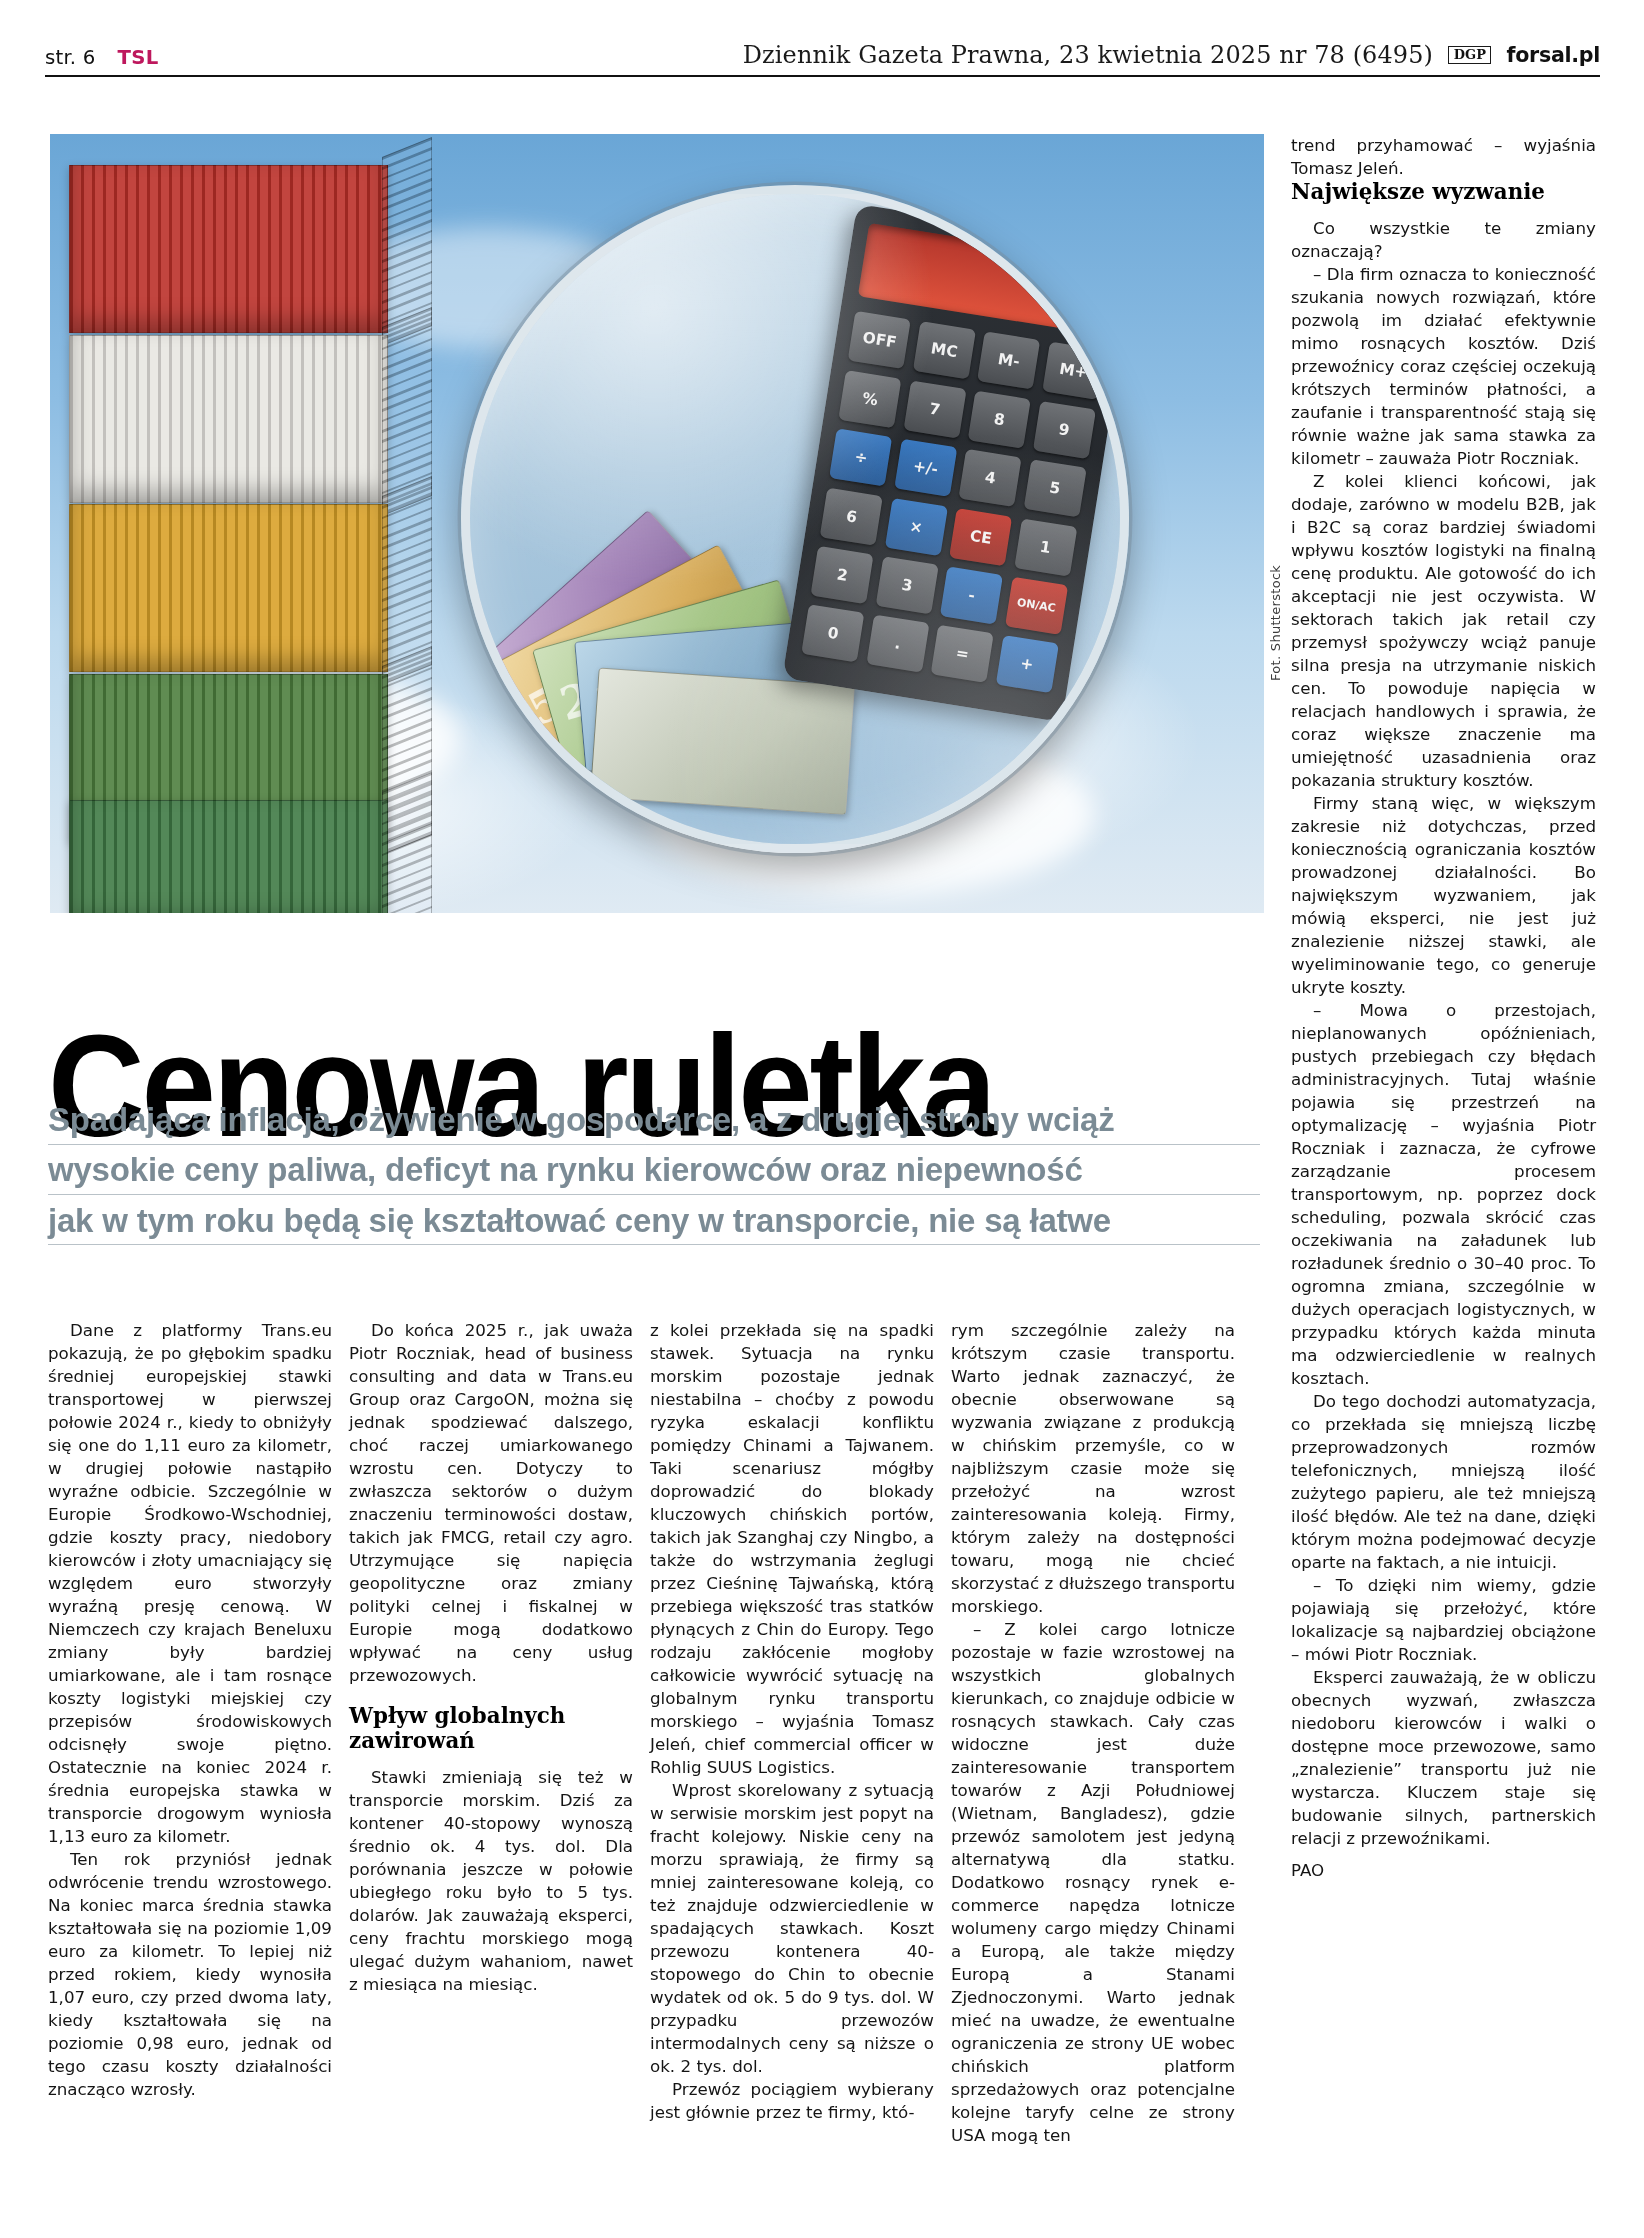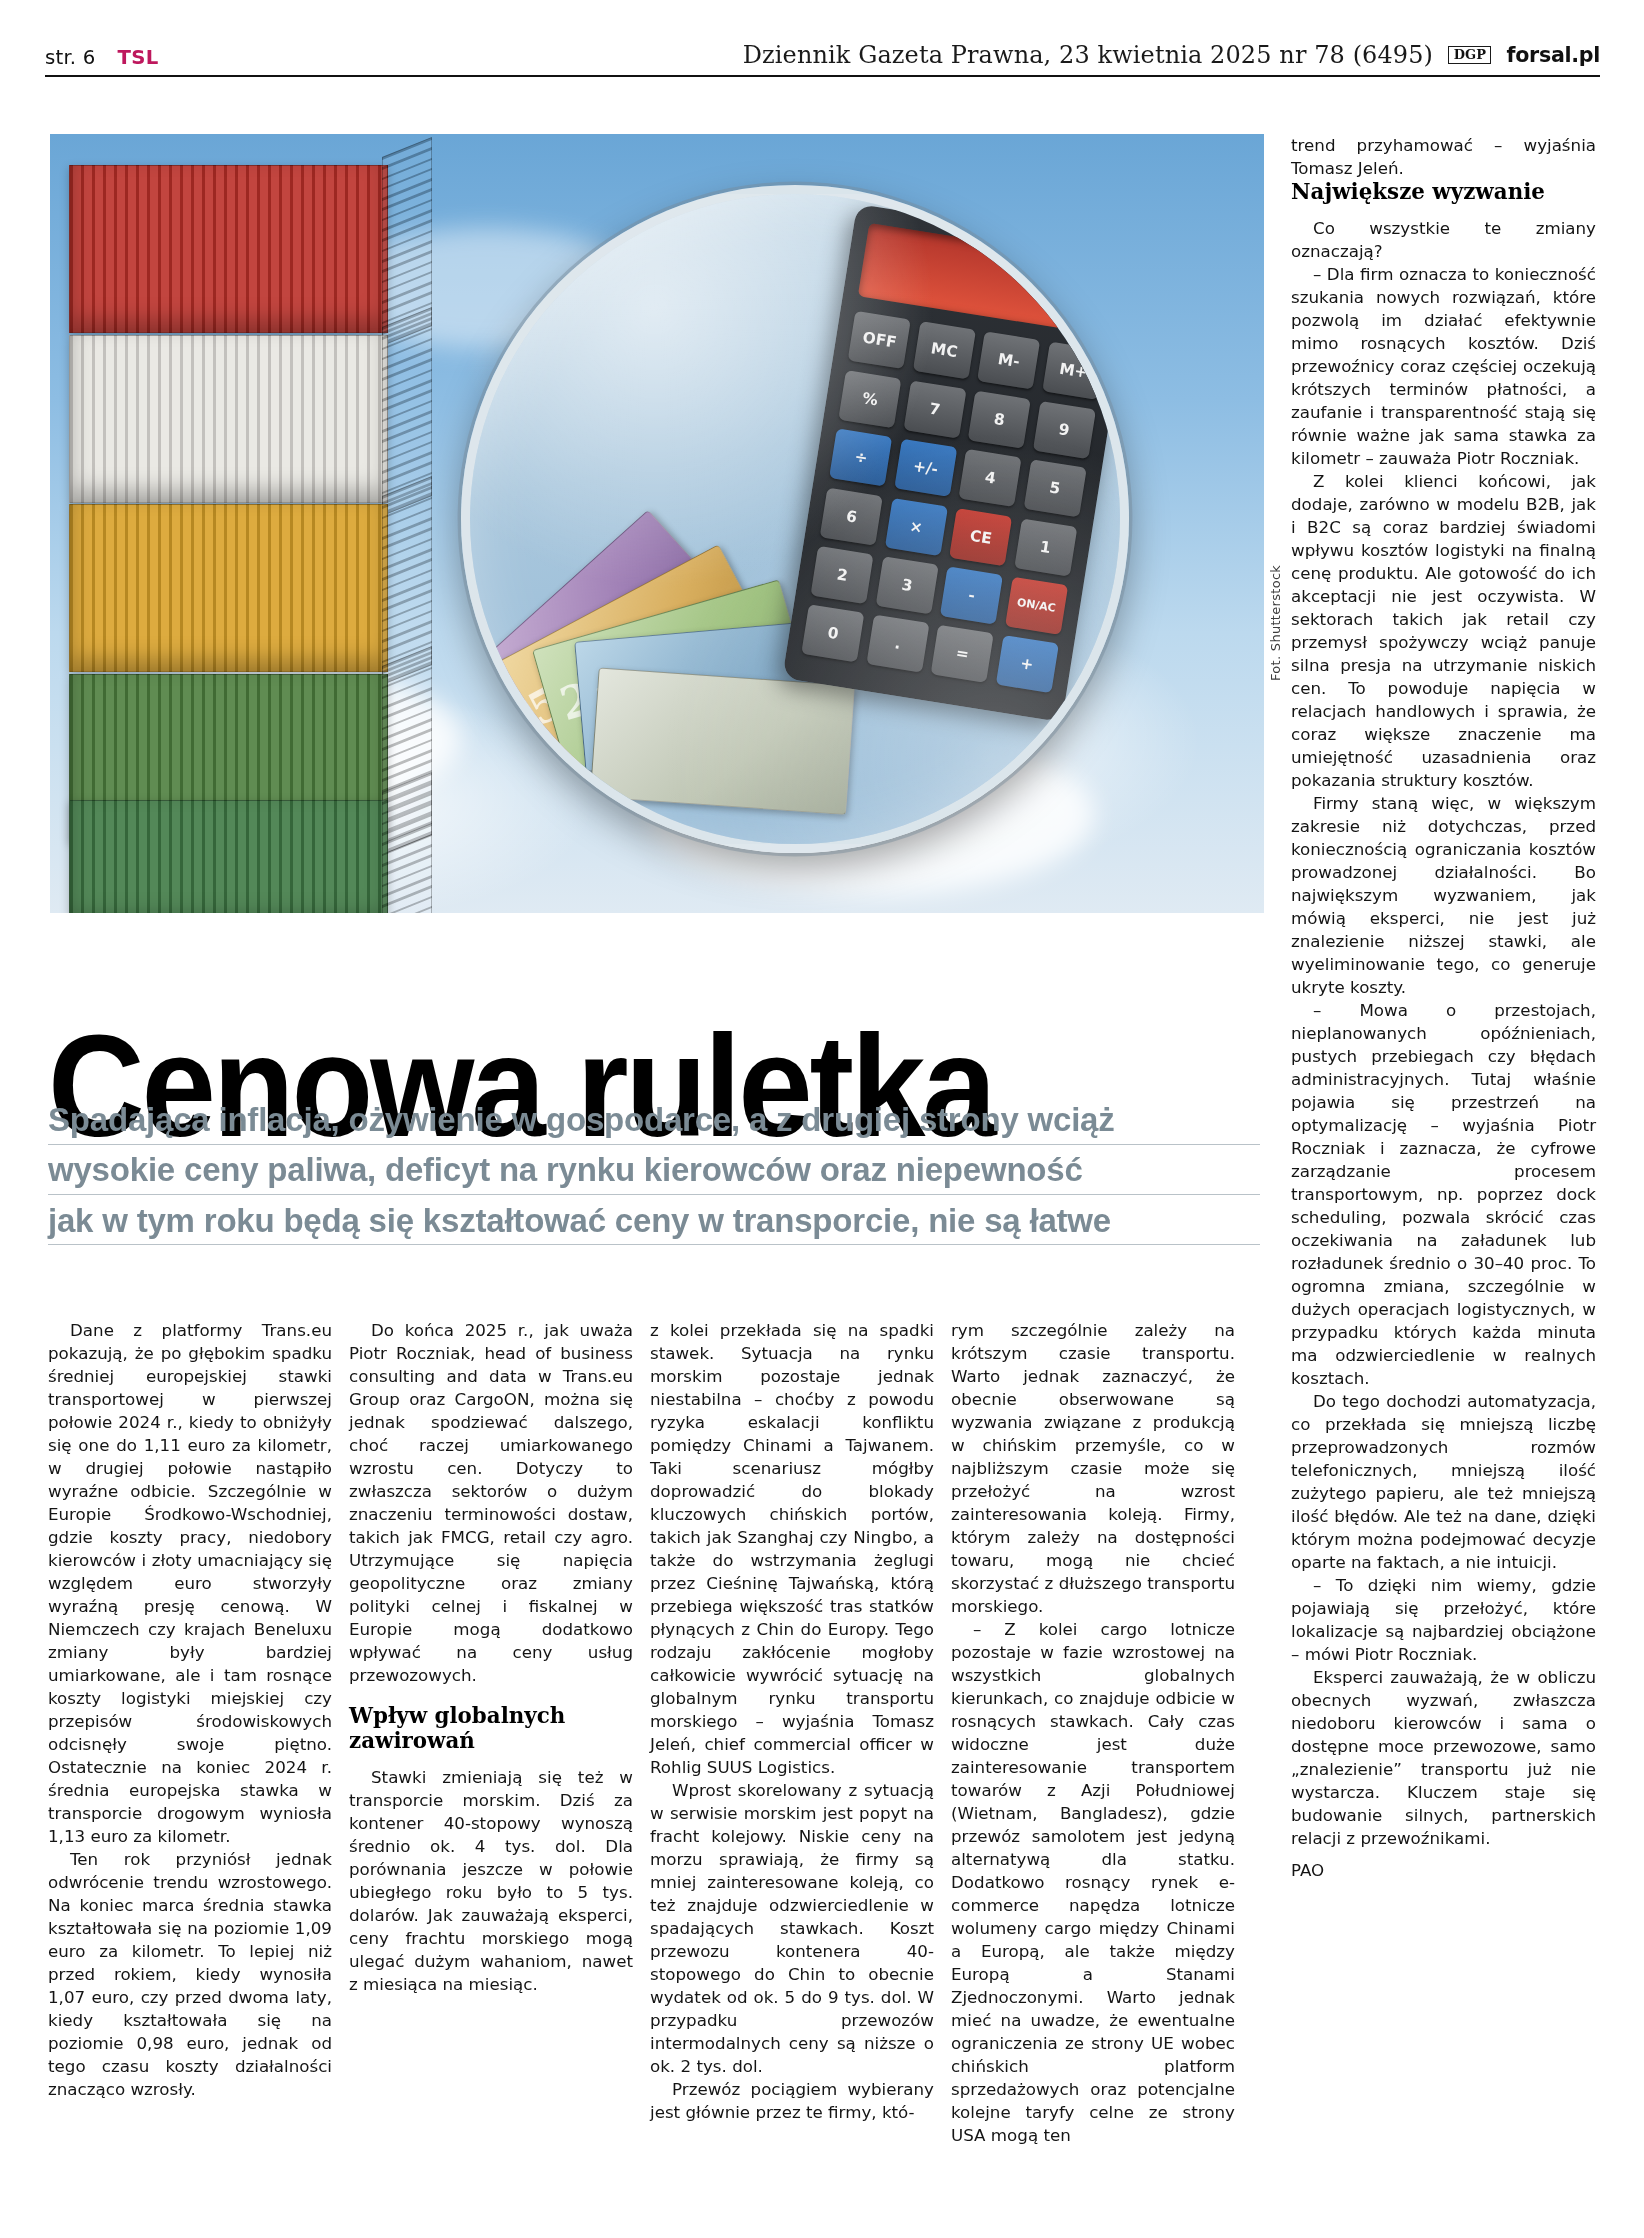--- a/index.html
+++ b/index.html
@@ -327,16 +327,16 @@
 <div class="sidecol" id="c4">
     <p class="body noind">trend przyhamować – wyjaśnia Tomasz Jeleń.</p>
     <h3 class="sub first">Największe wyzwanie</h3>
     <p class="body">Co wszystkie te zmiany oznaczają?</p>
     <p class="body">– Dla firm oznacza to konieczność szukania nowych rozwiązań, które pozwolą im działać efektywnie mimo rosnących kosztów. Dziś przewoźnicy coraz częściej oczekują krótszych terminów płatności, a zaufanie i transparentność stają się równie ważne jak sama stawka za kilometr – zauważa Piotr Roczniak.</p>
     <p class="body">Z kolei klienci końcowi, jak dodaje, zarówno w modelu B2B, jak i B2C są coraz bardziej świadomi wpływu kosztów logistyki na finalną cenę produktu. Ale gotowość do ich akceptacji nie jest oczywista. W sektorach takich jak retail czy przemysł spożywczy wciąż panuje silna presja na utrzymanie niskich cen. To powoduje napięcia w relacjach handlowych i sprawia, że coraz większe znaczenie ma umiejętność uzasadnienia oraz pokazania struktury kosztów.</p>
     <p class="body">Firmy staną więc, w większym zakresie niż dotychczas, przed koniecznością ograniczania kosztów prowadzonej działalności. Bo największym wyzwaniem, jak mówią eksperci, nie jest już znalezienie niższej stawki, ale wyeliminowanie tego, co generuje ukryte koszty.</p>
     <p class="body">– Mowa o przestojach, nieplanowanych opóźnieniach, pustych przebiegach czy błędach administracyjnych. Tutaj właśnie pojawia się przestrzeń na optymalizację – wyjaśnia Piotr Roczniak i zaznacza, że cyfrowe zarządzanie procesem transportowym, np. poprzez dock scheduling, pozwala skrócić czas oczekiwania na załadunek lub rozładunek średnio o 30–40 proc. To ogromna zmiana, szczególnie w dużych operacjach logistycznych, w przypadku których każda minuta ma odzwierciedlenie w realnych kosztach.</p>
     <p class="body">Do tego dochodzi automatyzacja, co przekłada się mniejszą liczbę przeprowadzonych rozmów telefonicznych, mniejszą ilość zużytego papieru, ale też mniejszą ilość błędów. Ale też na dane, dzięki którym można podejmować decyzje oparte na faktach, a nie intuicji.</p>
     <p class="body">– To dzięki nim wiemy, gdzie pojawiają się przełożyć, które lokalizacje są najbardziej obciążone – mówi Piotr Roczniak.</p>
-    <p class="body">Eksperci zauważają, że w obliczu obecnych wyzwań, zwłaszcza niedoboru kierowców i sama o dostępne moce przewozowe, samo „znalezienie” transportu już nie wystarcza. Kluczem staje się budowanie silnych, partnerskich relacji z przewoźnikami.</p>
+    <p class="body">Eksperci zauważają, że w obliczu obecnych wyzwań, zwłaszcza niedoboru kierowców i walki o dostępne moce przewozowe, samo „znalezienie” transportu już nie wystarcza. Kluczem staje się budowanie silnych, partnerskich relacji z przewoźnikami.</p>
     <div class="byline">PAO</div>
   </div>
 
 
 </body></html>

